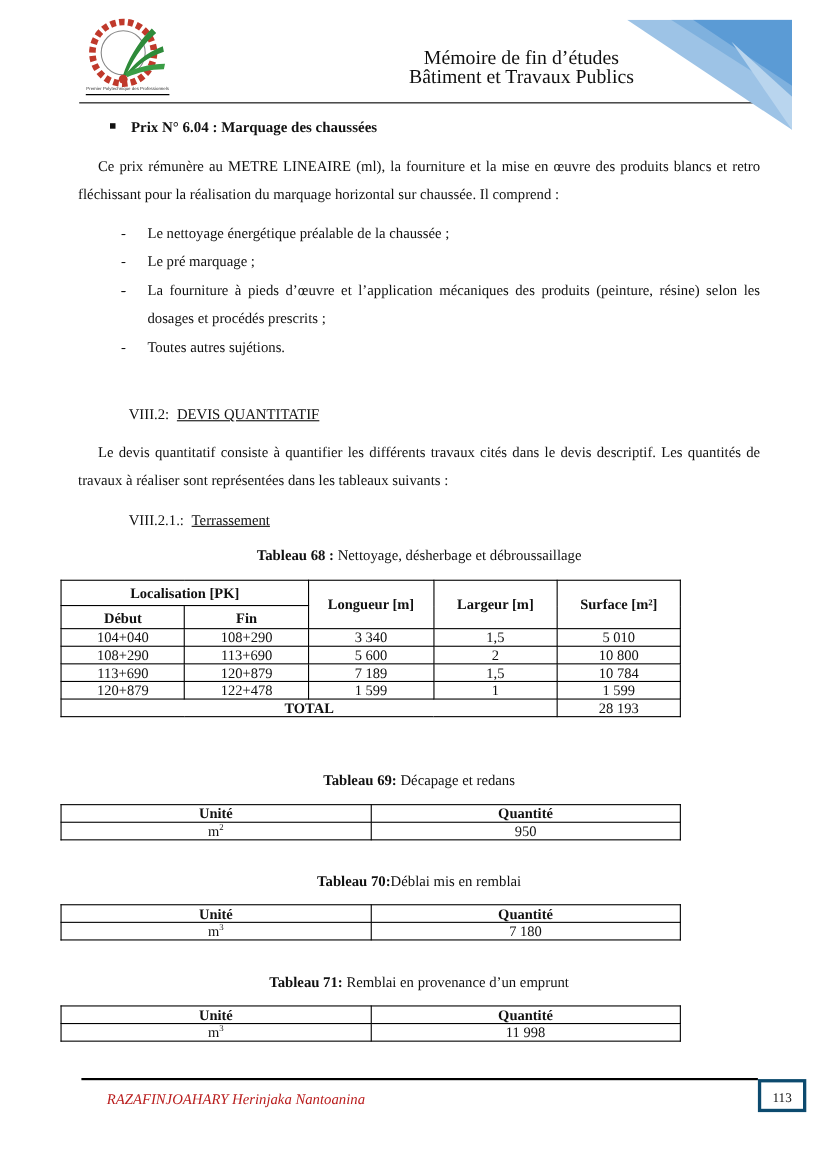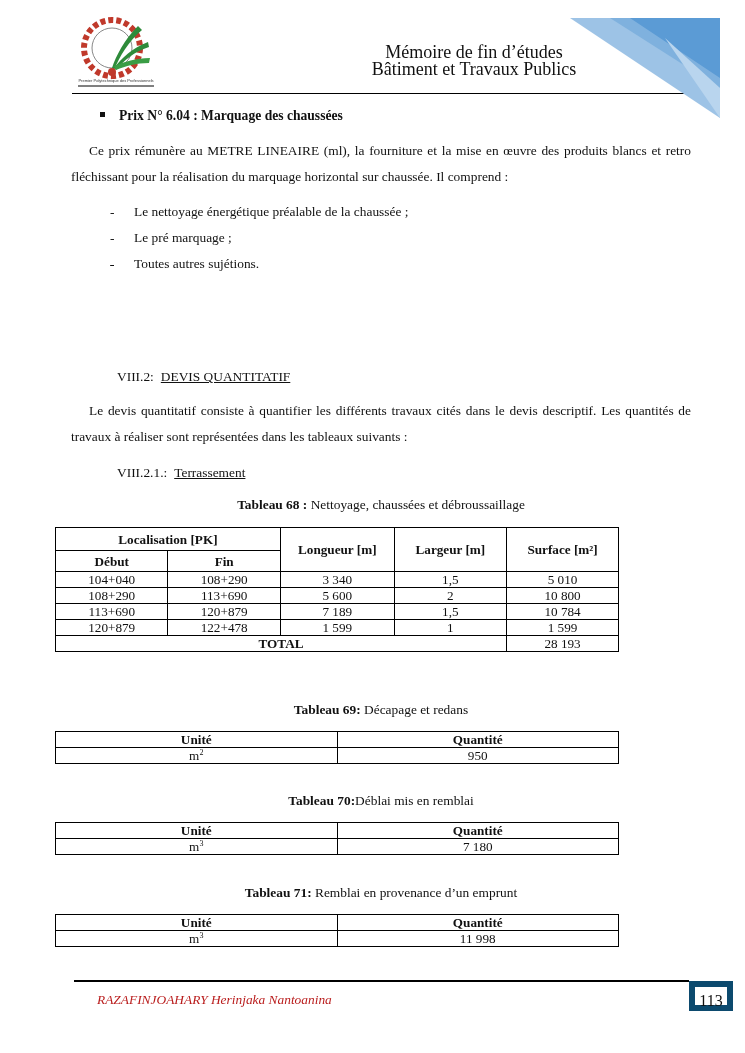--- a/index.html
+++ b/index.html
@@ -37,21 +37,21 @@
   #t68 th { height: 22px; }
   #t68 .sub th { height: 20px; }
   #t69 { top: 731px; }
   #t70 { top: 822px; }
   #t71 { top: 914px; }
   sup { font-size: 8px; line-height: 0; }
 
   
   #footer-rule { left: 74px; top: 980px; width: 615px; height: 2px; background: #000; }
   #footer-author { left: 97px; top: 992px; font-size: 13.4px; font-style: italic; color: #b91c1c; }
-  #page-box { left: 689px; top: 981px; width: 44px; height: 30px; border: 6px solid #0c4a6e; box-sizing: border-box; text-align: center; font-size: 16px; line-height: 28px; }
+  #page-box { left: 689px; top: 981px; width: 44px; height: 30px; border: 3px solid #0c4a6e; box-sizing: border-box; text-align: center; font-size: 12px; line-height: 28px; }
 </style>
 </head>
 <body>
 
 <div class="abs" id="logo">
   <svg width="88" height="74" viewBox="0 0 88 74">
     <circle cx="40" cy="32" r="28" fill="none" stroke="#c0392b" stroke-width="6" stroke-dasharray="5 3"></circle>
     <circle cx="40" cy="32" r="20" fill="#fff" stroke="#888" stroke-width="1"></circle>
     <path d="M40 52 C 44 40, 52 24, 66 10 L 70 14 C 56 26, 48 40, 42 54 Z" fill="#2e8b3a"></path>
     <path d="M42 52 C 50 42, 60 32, 76 26 L 77 31 C 62 36, 52 44, 44 54 Z" fill="#2e8b3a"></path>
@@ -79,34 +79,34 @@
 
 <div class="abs txt" id="prix-title">
   <span class="bullet"></span><span>Prix N° 6.04 : Marquage des chaussées</span>
 </div>
 <div class="abs txt" id="para1">Ce prix rémunère au METRE LINEAIRE (ml), la fourniture et la mise en œuvre des produits blancs et retro fléchissant pour la réalisation du marquage horizontal sur chaussée. Il comprend :</div>
 
 <ul class="abs txt" id="list">
   <li><span class="dash">-</span><span>Le nettoyage énergétique préalable de la chaussée ;</span></li>
   <li><span class="dash">-</span><span>Le pré marquage ;</span></li>
   <li><span class="dash">-</span></li>
-  <li><span class="dash">-</span></li>
+  <li><span class="dash">-</span><span>La fourniture à pieds d’œuvre et l’application mécaniques des produits (peinture, résine) selon les dosages et procédés prescrits ;</span></li>
   <li><span class="dash">-</span><span>Toutes autres sujétions.</span></li>
 </ul>
 
 <div class="abs txt" id="sec-h">
   <span>VIII.2:</span><span class="u">DEVIS QUANTITATIF</span>
 </div>
 <div class="abs txt" id="para2">Le devis quantitatif consiste à quantifier les différents travaux cités dans le devis descriptif. Les quantités de travaux à réaliser sont représentées dans les tableaux suivants :</div>
 <div class="abs txt" id="sub-h">
   <span>VIII.2.1.:</span><span class="u">Terrassement</span>
 </div>
 
 <div class="abs caption" style="top:497px;">
-  <b>Tableau 68 :</b><span> Nettoyage, chaussées et débroussaillage</span>
+  <b>Tableau 68 :</b><span> Nettoyage, désherbage et débroussaillage</span>
 </div>
 <table class="doc" id="t68">
   <colgroup>
       <col style="width:124px">
       <col style="width:124px">
       <col style="width:124px">
       <col style="width:124px">
       <col style="width:124px">
     </colgroup>
   <tbody>

